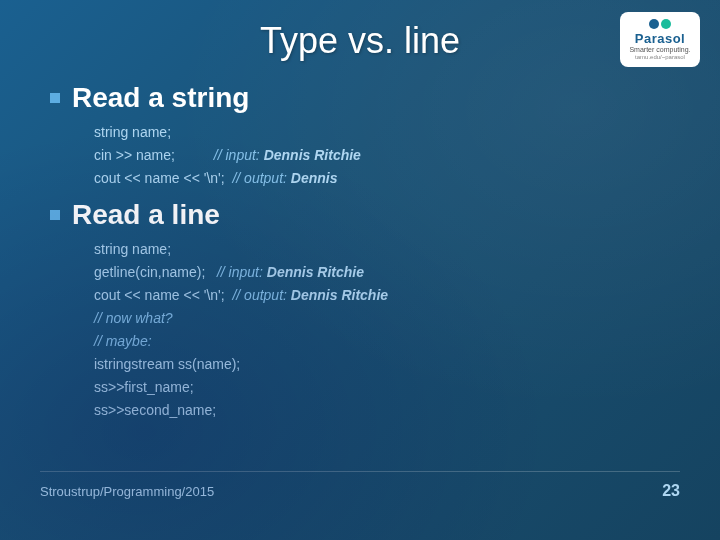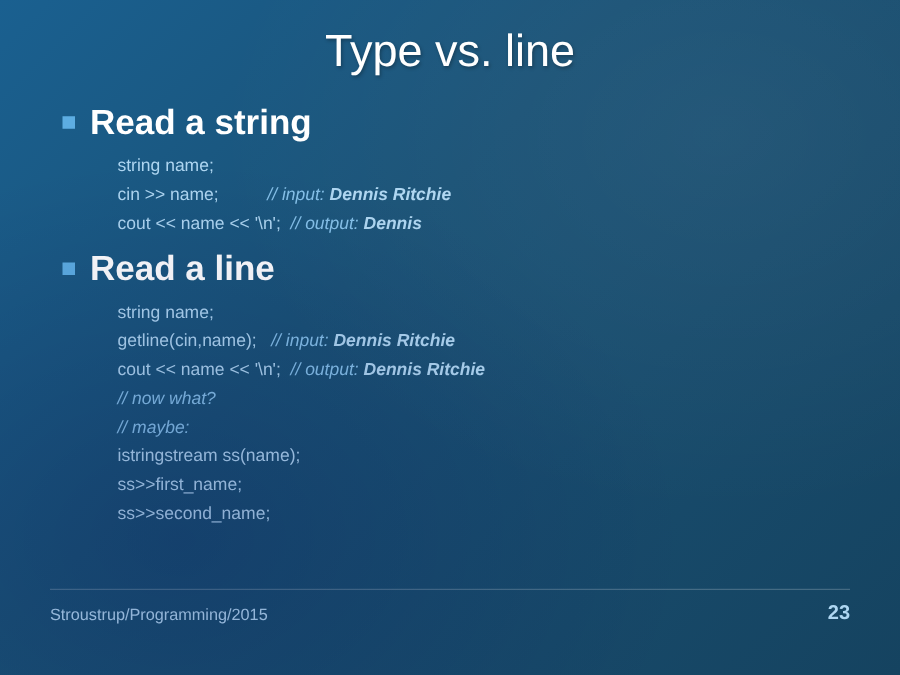--- a/index.html
+++ b/index.html
@@ -178,20 +178,31 @@
       color: #888;
       font-size: 6px;
       font-family: Arial, sans-serif;
     }
   </style>
 </head>
 <body>
 
 <div class="slide">
 
+  <div class="logo">
+    <div class="logo-box">
+      <div class="logo-circles">
+        <div class="logo-circle blue"></div>
+        <div class="logo-circle teal"></div>
+      </div>
+      <div class="logo-text-main">Parasol</div>
+      <div class="logo-text-sub">Smarter computing.</div>
+      <div class="logo-text-url">tamu.edu/~parasol</div>
+    </div>
+  </div>
 
   <h1 class="title">Type vs. line</h1>
 
   <div class="content">
 
     <div class="bullet-section">
       <div class="bullet-header">
         <div class="bullet-square"></div>
         <span class="bullet-label">Read a string</span>
       </div>

